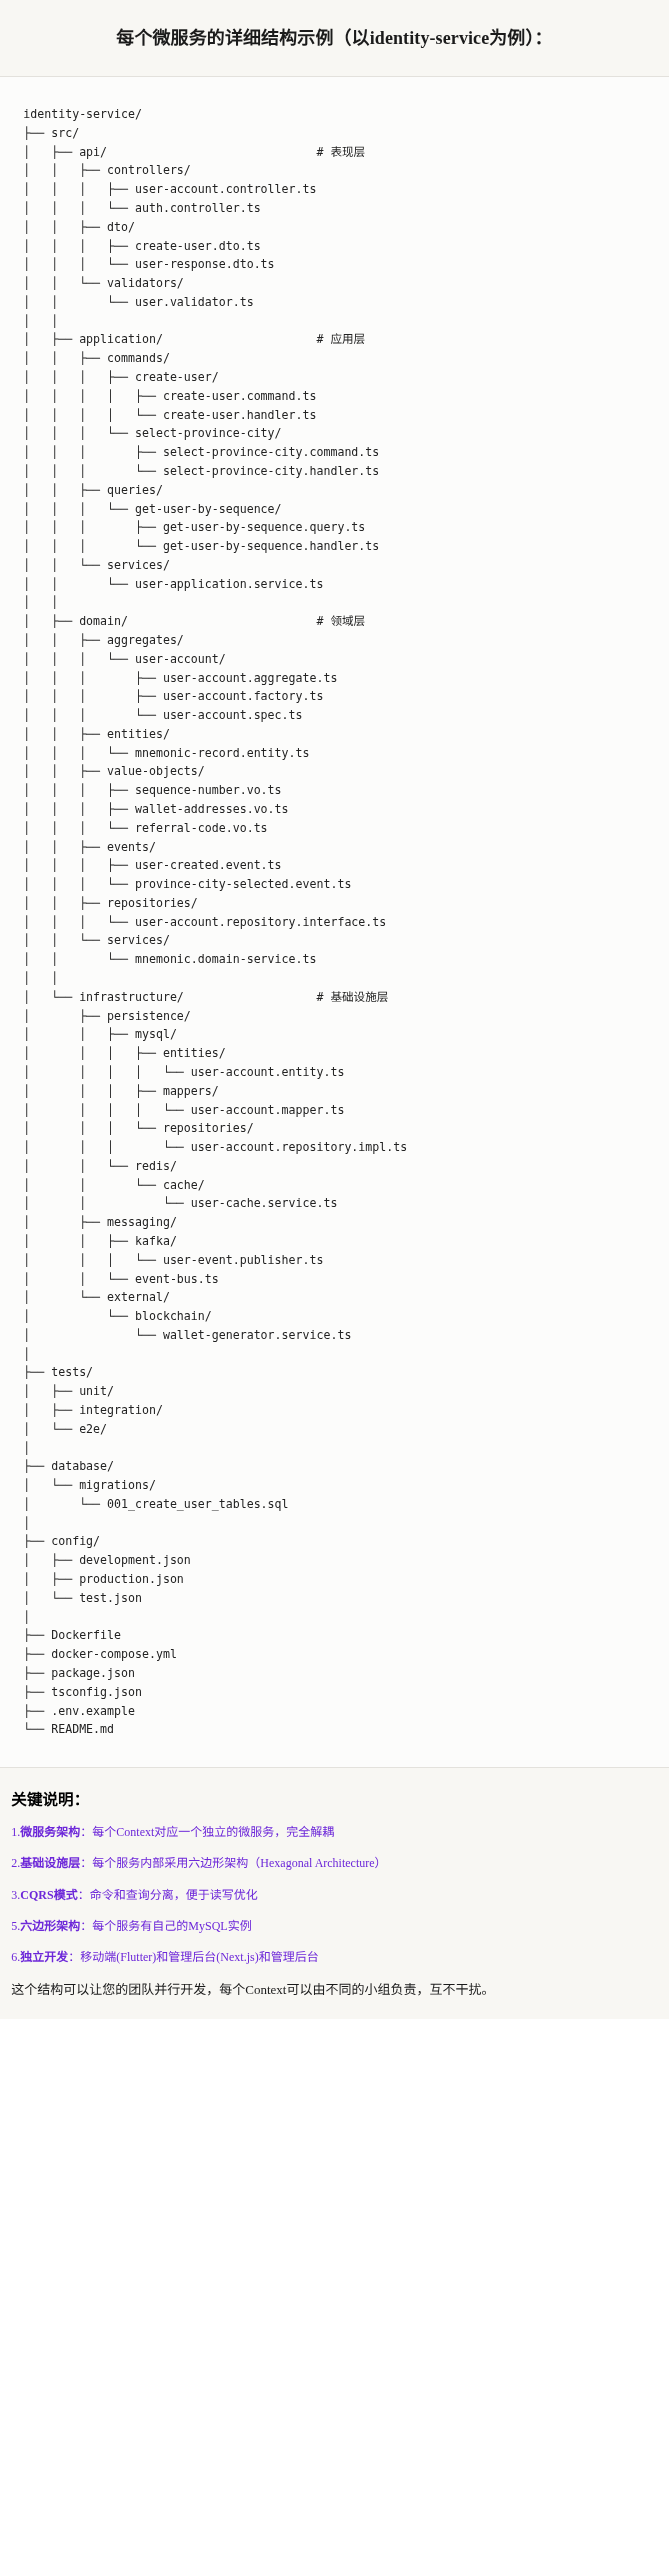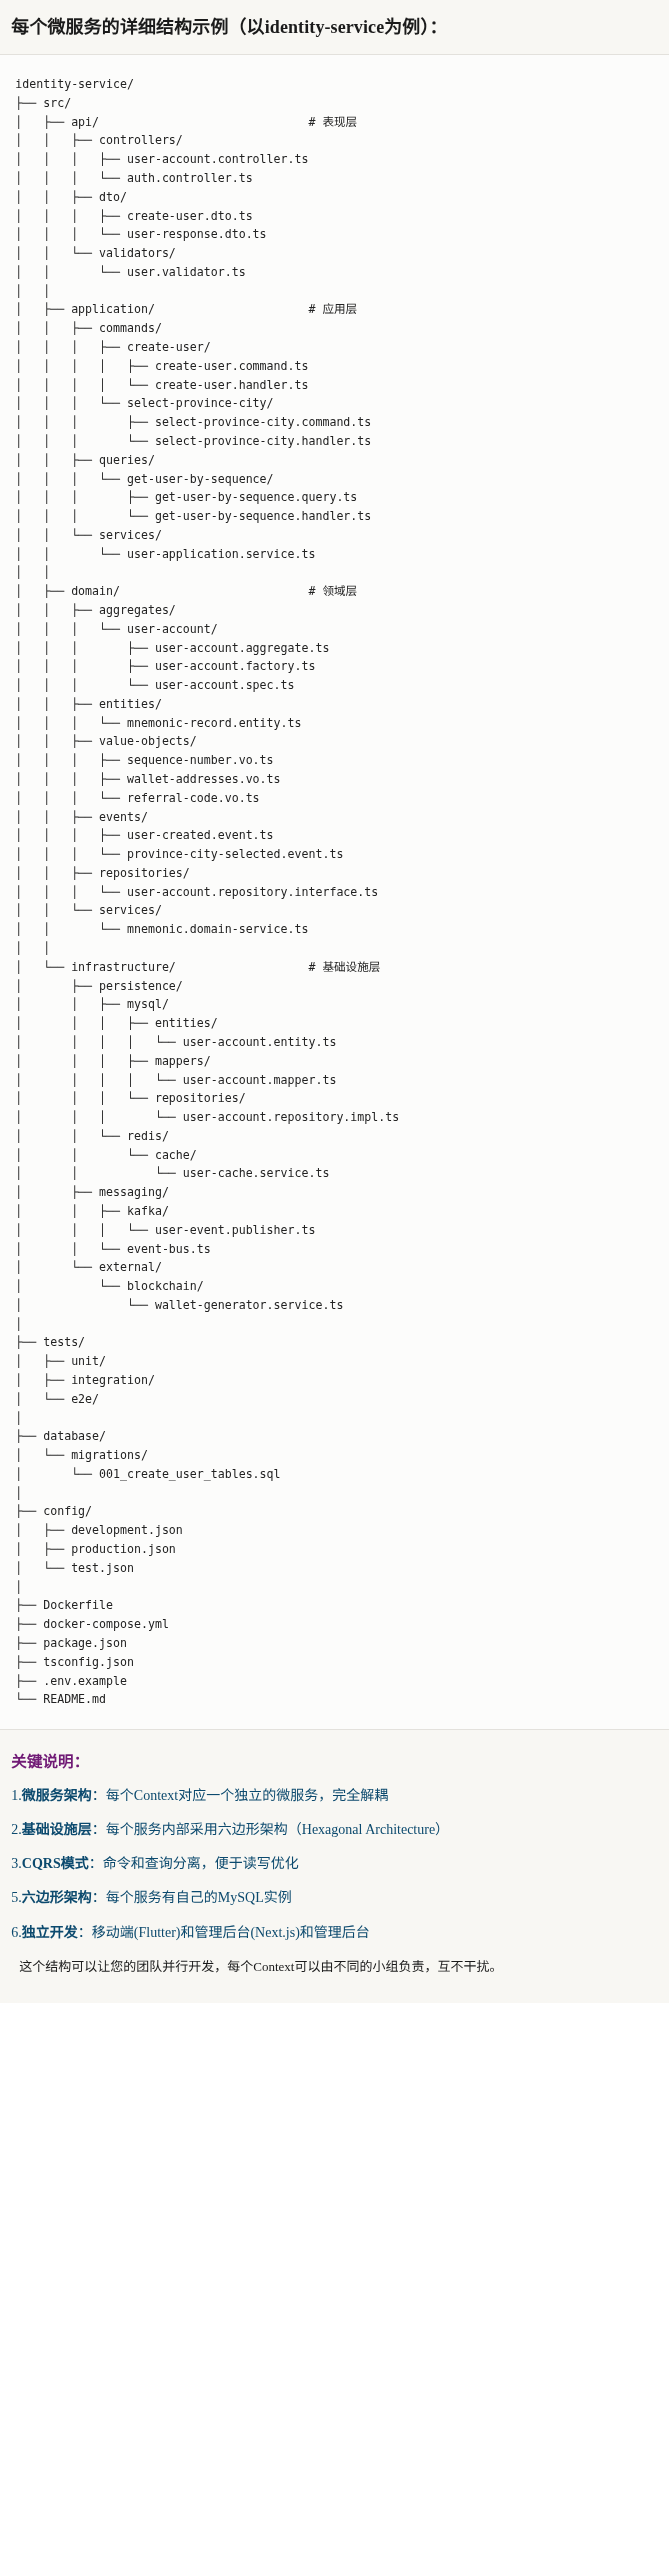--- a/index.html
+++ b/index.html
@@ -20,74 +20,75 @@
     background: #f8f7f3;
     padding: 16.3px 11.3px 15px 11.3px;
     border-bottom: 0.6px solid #e3e1dc;
     box-sizing: border-box;
   }
   .header-title {
     font-family: "Liberation Serif", "DejaVu Serif", serif;
     font-weight: bold;
     font-size: 18px;
     line-height: 1.25;
-    margin: 0;
+    margin: 11px;
     letter-spacing: 0.1px;
     color: #1b1b1b;
+    text-align: center;
   }
 
   
   .code-block {
     background: #fcfcfb;
     padding: 16.3px 0 16.3px 0;
     border-bottom: 0.6px solid #e3e1dc;
   }
   pre.tree {
-    margin: 4px;
+    margin: 12px;
     padding: 0 11.3px;
     font-family: "DejaVu Sans Mono", "Liberation Mono", monospace;
     font-size: 11.6px;
     line-height: 1.62;
     color: #222222;
     white-space: pre;
     overflow: visible;
     letter-spacing: 0px;
   }
 
   
   .notes {
     background: #f8f7f3;
     padding: 19px 11.3px 19px 11.3px;
     box-sizing: border-box;
   }
   .notes-title {
     font-weight: bold;
     font-size: 15.6px;
     margin: 0 0 13.8px 0;
-    color: #701a75;
+    color: #000000;
     font-family: Liberation Mono, monospace;
   }
   ol.notes-list {
     margin: 0 0 13.8px 0;
     padding: 0;
     list-style: none;
     counter-reset: noteidx;
   }
   ol.notes-list li {
-    font-size: 14px;
+    font-size: 12px;
     line-height: 1.45;
     margin: 0 0 13.8px 0;
-    color: #0c4a6e;
+    color: #6d28d9;
   }
   ol.notes-list li .num { }
   ol.notes-list li .term { font-weight: bold; }
   .closing {
     font-size: 13px;
     line-height: 1.5;
-    margin: 8px;
+    margin: 0;
     color: #1b1b1b;
   }
 </style>
 </head>
 <body>
 
 <div class="header-band">
   <h1 class="header-title">每个微服务的详细结构示例（以identity-service为例）：</h1>
 </div>
 

